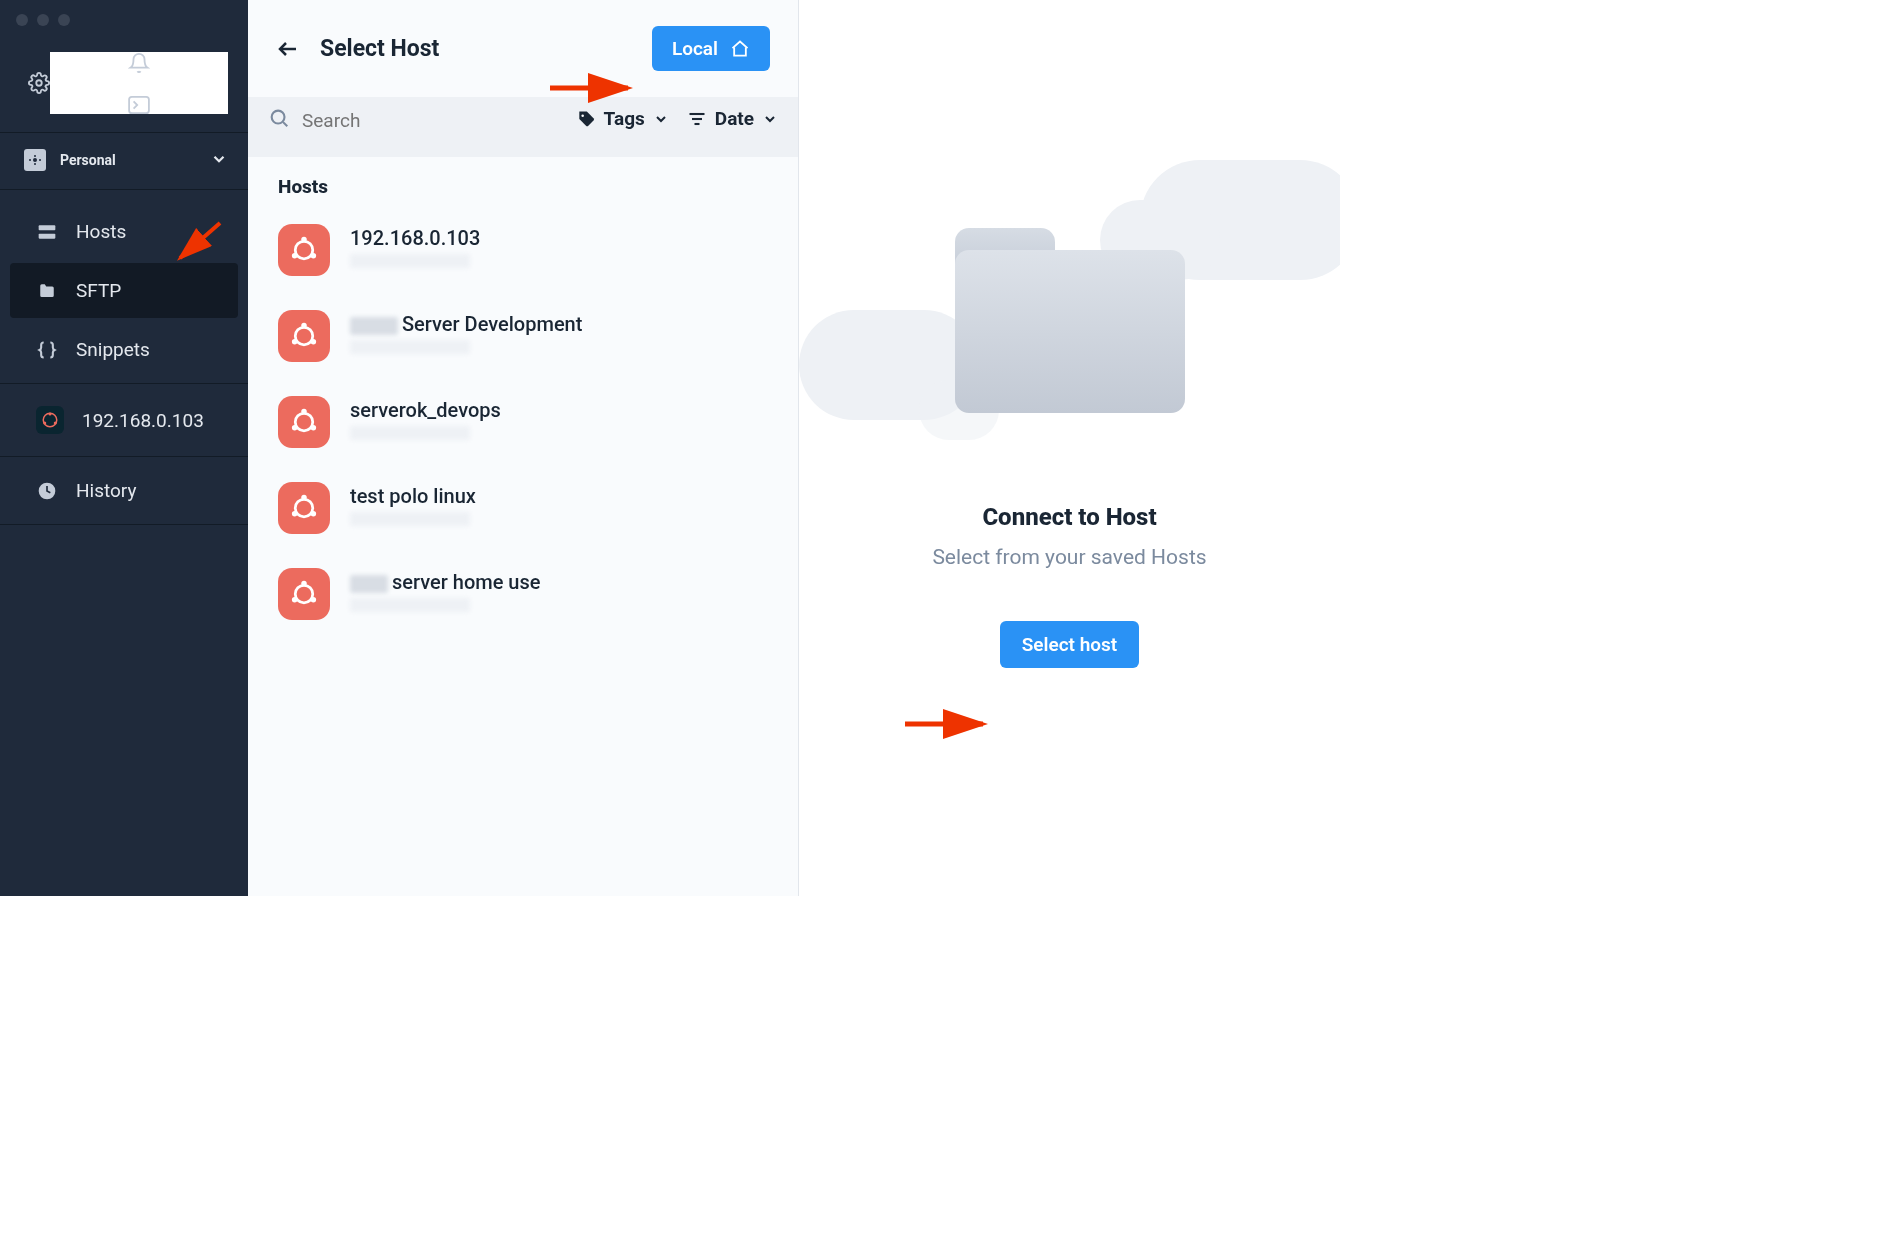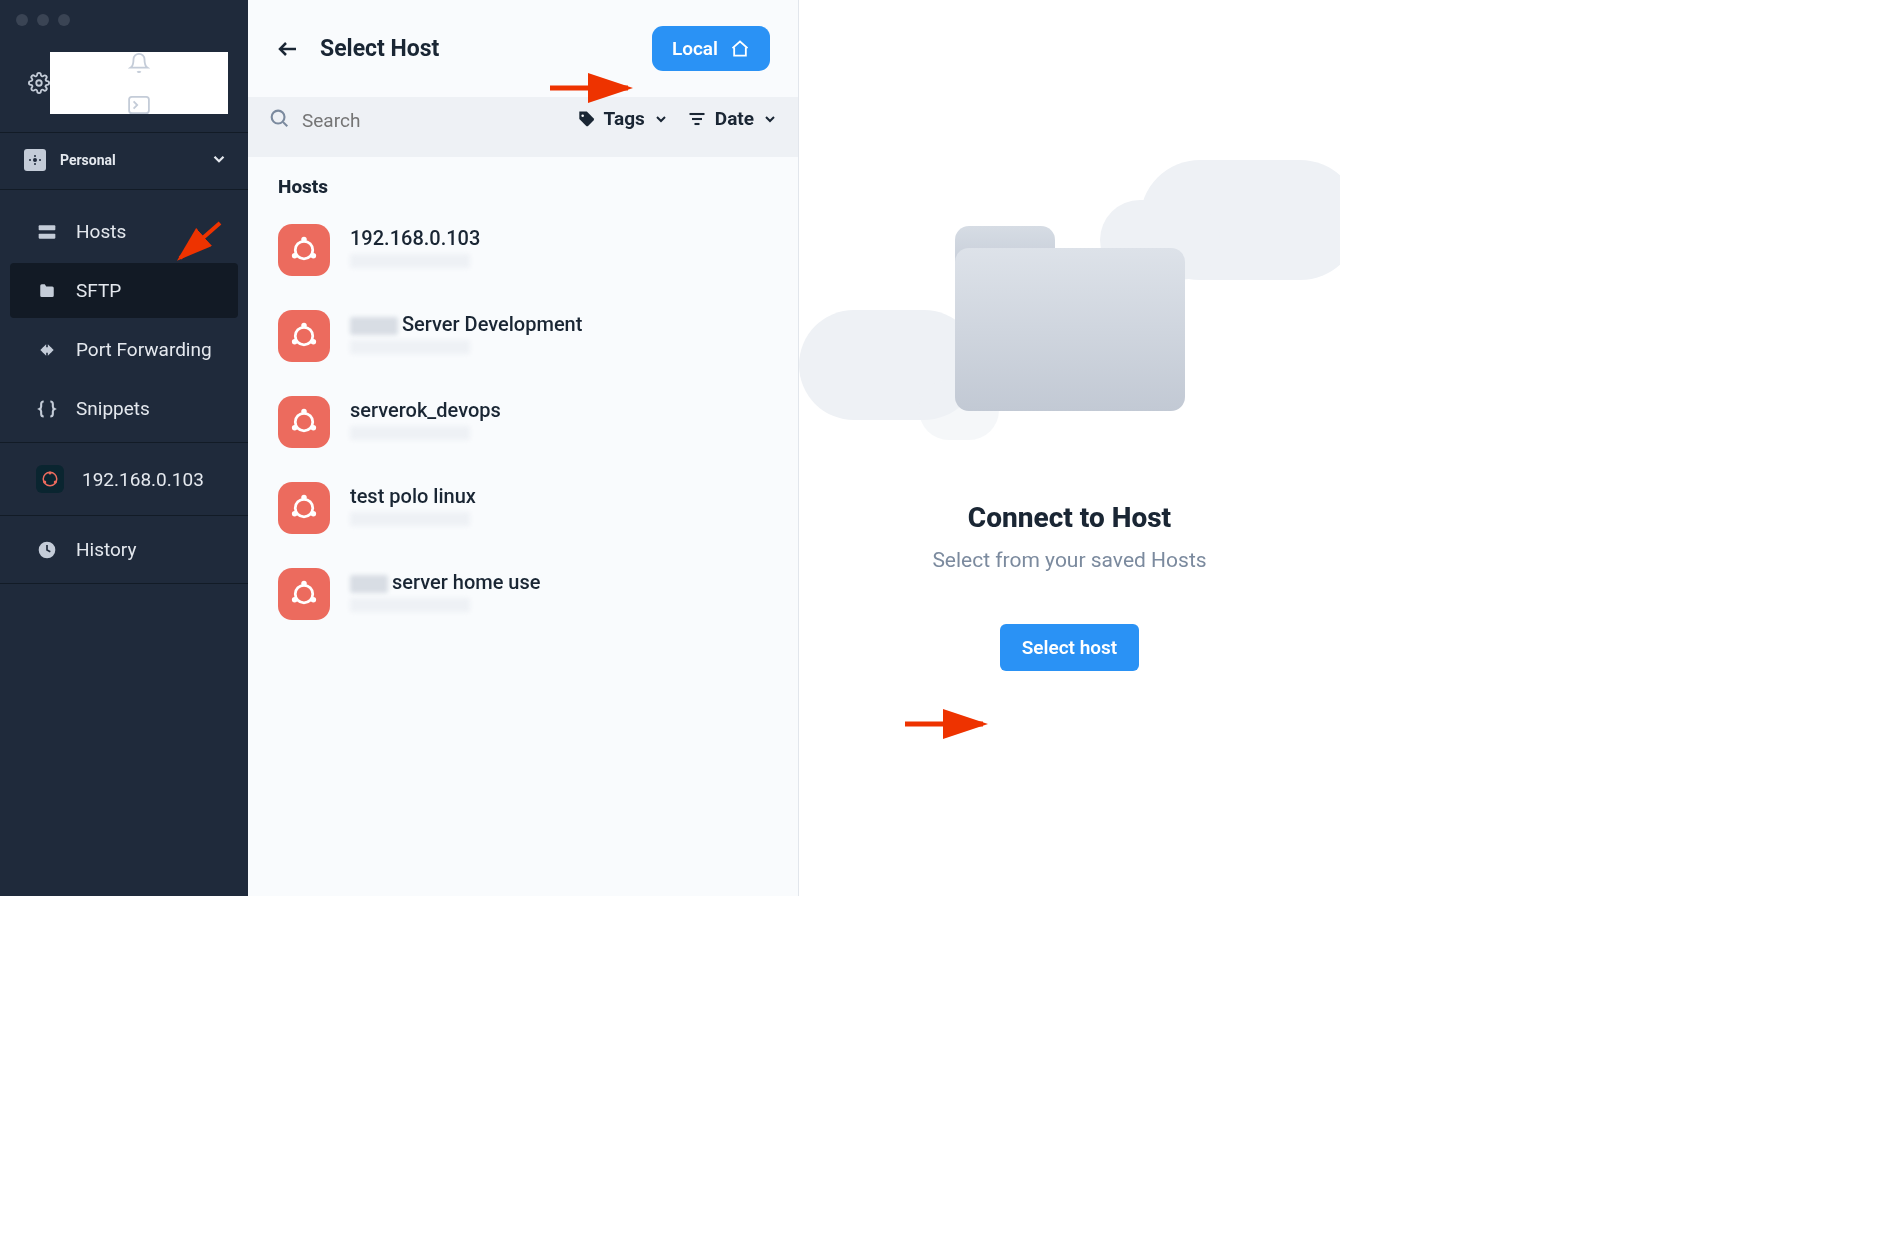--- a/index.html
+++ b/index.html
@@ -33,42 +33,42 @@
   .nav-item{display:flex;align-items:center;gap:18px;padding:16px 20px 16px 26px;font-size:19px;color:var(--sidebar-text);cursor:pointer;border-radius:4px;margin:4px 10px;}
   .nav-item.active{background:var(--dark-active);align-items:center;}
   .nav-item .nav-icon{width:22px;display:flex;justify-content:center;align-items:center;color:var(--sidebar-muted);}
   .nav-sep{height:1px;background:#121b26;margin:6px 0;}
   .conn-icon{width:28px;height:28px;border-radius:6px;background:#0a2530;display:flex;align-items:center;justify-content:center;}
   
   .mid{flex:0 0 551px;display:flex;flex-direction:column;background:var(--bg);border-right:1px solid #e2e6ec;}
   .mid-header{display:flex;align-items:center;padding:26px 28px;gap:20px;}
   .mid-title{font-size:23px;font-weight:700;color:var(--text);}
   .spacer{flex:1;}
-  .btn-blue{background:var(--blue-light);color:#fff;font-size:19px;font-weight:600;padding:11px 20px;border-radius:11px;display:inline-flex;align-items:center;gap:12px;cursor:pointer;border:none;}
+  .btn-blue{background:var(--blue-light);color:#fff;font-size:19px;font-weight:600;padding:11px 20px;border-radius:6px;display:inline-flex;align-items:center;gap:12px;cursor:pointer;border:none;}
   .filter-bar{background:var(--bg2);display:flex;align-items:flex-start;padding:10px 20px;height:60px;gap:18px;}
   .search-wrap{display:flex;align-items:center;gap:12px;color:var(--muted);flex:0 0 auto;margin-right:auto;}
   .search-input{border:none;background:transparent;font-size:19px;color:var(--muted);outline:none;}
   .filter-pill{display:flex;align-items:center;gap:8px;font-size:19px;font-weight:700;color:var(--text);cursor:pointer;}
   .hosts-section{padding:18px 30px;overflow:auto;}
   .hosts-heading{font-size:19px;font-weight:800;color:var(--text);margin-bottom:12px;}
   .host-row{display:flex;align-items:flex-start;gap:20px;padding:14px 0 20px 0;cursor:pointer;}
   .host-icon{width:52px;height:52px;border-radius:14px;background:#ec6b5e;display:flex;align-items:center;justify-content:center;flex-shrink:0;}
   .host-labels{display:flex;flex-direction:column;gap:4px;padding-top:2px;}
   .host-title{font-size:20px;color:var(--text);font-weight:500;}
   .host-sub{height:14px;width:120px;background:#eef1f5;border-radius:3px;filter:blur(2px);}
   .host-title .blurred{display:inline-block;background:#d8dde4;height:18px;width:48px;border-radius:3px;filter:blur(2px);vertical-align:middle;margin-right:4px;}
   
   .right{flex:1;display:flex;flex-direction:column;align-items:center;justify-content:center;background:#fff;position:relative;overflow:hidden;}
   .clouds{position:absolute;inset:0;}
   .cloud{position:absolute;background:#eef1f5;border-radius:60px;}
   .folder{width:230px;height:185px;position:relative;margin-bottom:150px;}
   .folder::before{content:'';position:absolute;top:0;left:0;width:100px;height:42px;background:linear-gradient(180deg,#d6dce4 0%,#c6cdd8 100%);border-radius:14px 14px 0 0;}
   .folder-body{position:absolute;top:22px;left:0;right:0;bottom:0;background:linear-gradient(180deg,#dde2e9 0%,#c2c9d4 100%);border-radius:14px;}
   .connect-block{text-align:center;margin-top:-60px;}
-  .connect-title{font-size:28px;font-weight:800;color:var(--text);margin-bottom:14px;}
+  .connect-title{font-size:24px;font-weight:800;color:var(--text);margin-bottom:14px;}
   .connect-sub{font-size:21px;color:var(--muted);margin-bottom:52px;}
   .btn-select{background:var(--blue-light);color:#fff;border:none;font-size:19px;font-weight:600;padding:12px 22px;border-radius:6px;cursor:pointer;}
   
   .arrow{position:absolute;pointer-events:none;}
   .arrow svg{overflow:visible;}
 </style>
 </head>
 <body>
 
 <div class="app">
@@ -127,29 +127,20 @@
         </span>
         <span>Hosts</span>
       </div>
       <div class="nav-item active">
         <span class="nav-icon">
           <svg width="20" height="18" viewBox="0 0 24 24" fill="currentColor">
               <path d="M3 5a2 2 0 0 1 2-2h4l2 3h8a2 2 0 0 1 2 2v10a2 2 0 0 1-2 2H5a2 2 0 0 1-2-2z"></path>
             </svg>
         </span>
         <span>SFTP</span>
-      </div>
-      <div class="nav-item">
-        <span class="nav-icon">
-          <svg width="20" height="20" viewBox="0 0 24 24" fill="currentColor">
-              <path d="M4 12l7-7v4h6v6h-6v4z" transform="rotate(180 12 12)"></path>
-              <path d="M4 12l7-7v4h6v6h-6v4z"></path>
-            </svg>
-        </span>
-        <span>Port Forwarding</span>
       </div>
       <div class="nav-item">
         <span class="nav-icon">
           <svg width="20" height="20" viewBox="0 0 24 24" fill="none" stroke="currentColor" stroke-width="2.5">
               <path d="M8 3c-2 0-3 1-3 3v3c0 2-2 3-2 3s2 1 2 3v3c0 2 1 3 3 3M16 3c2 0 3 1 3 3v3c0 2 2 3 2 3s-2 1-2 3v3c0 2-1 3-3 3"></path>
             </svg>
         </span>
         <span>Snippets</span>
       </div>
       <div class="nav-sep"></div>

